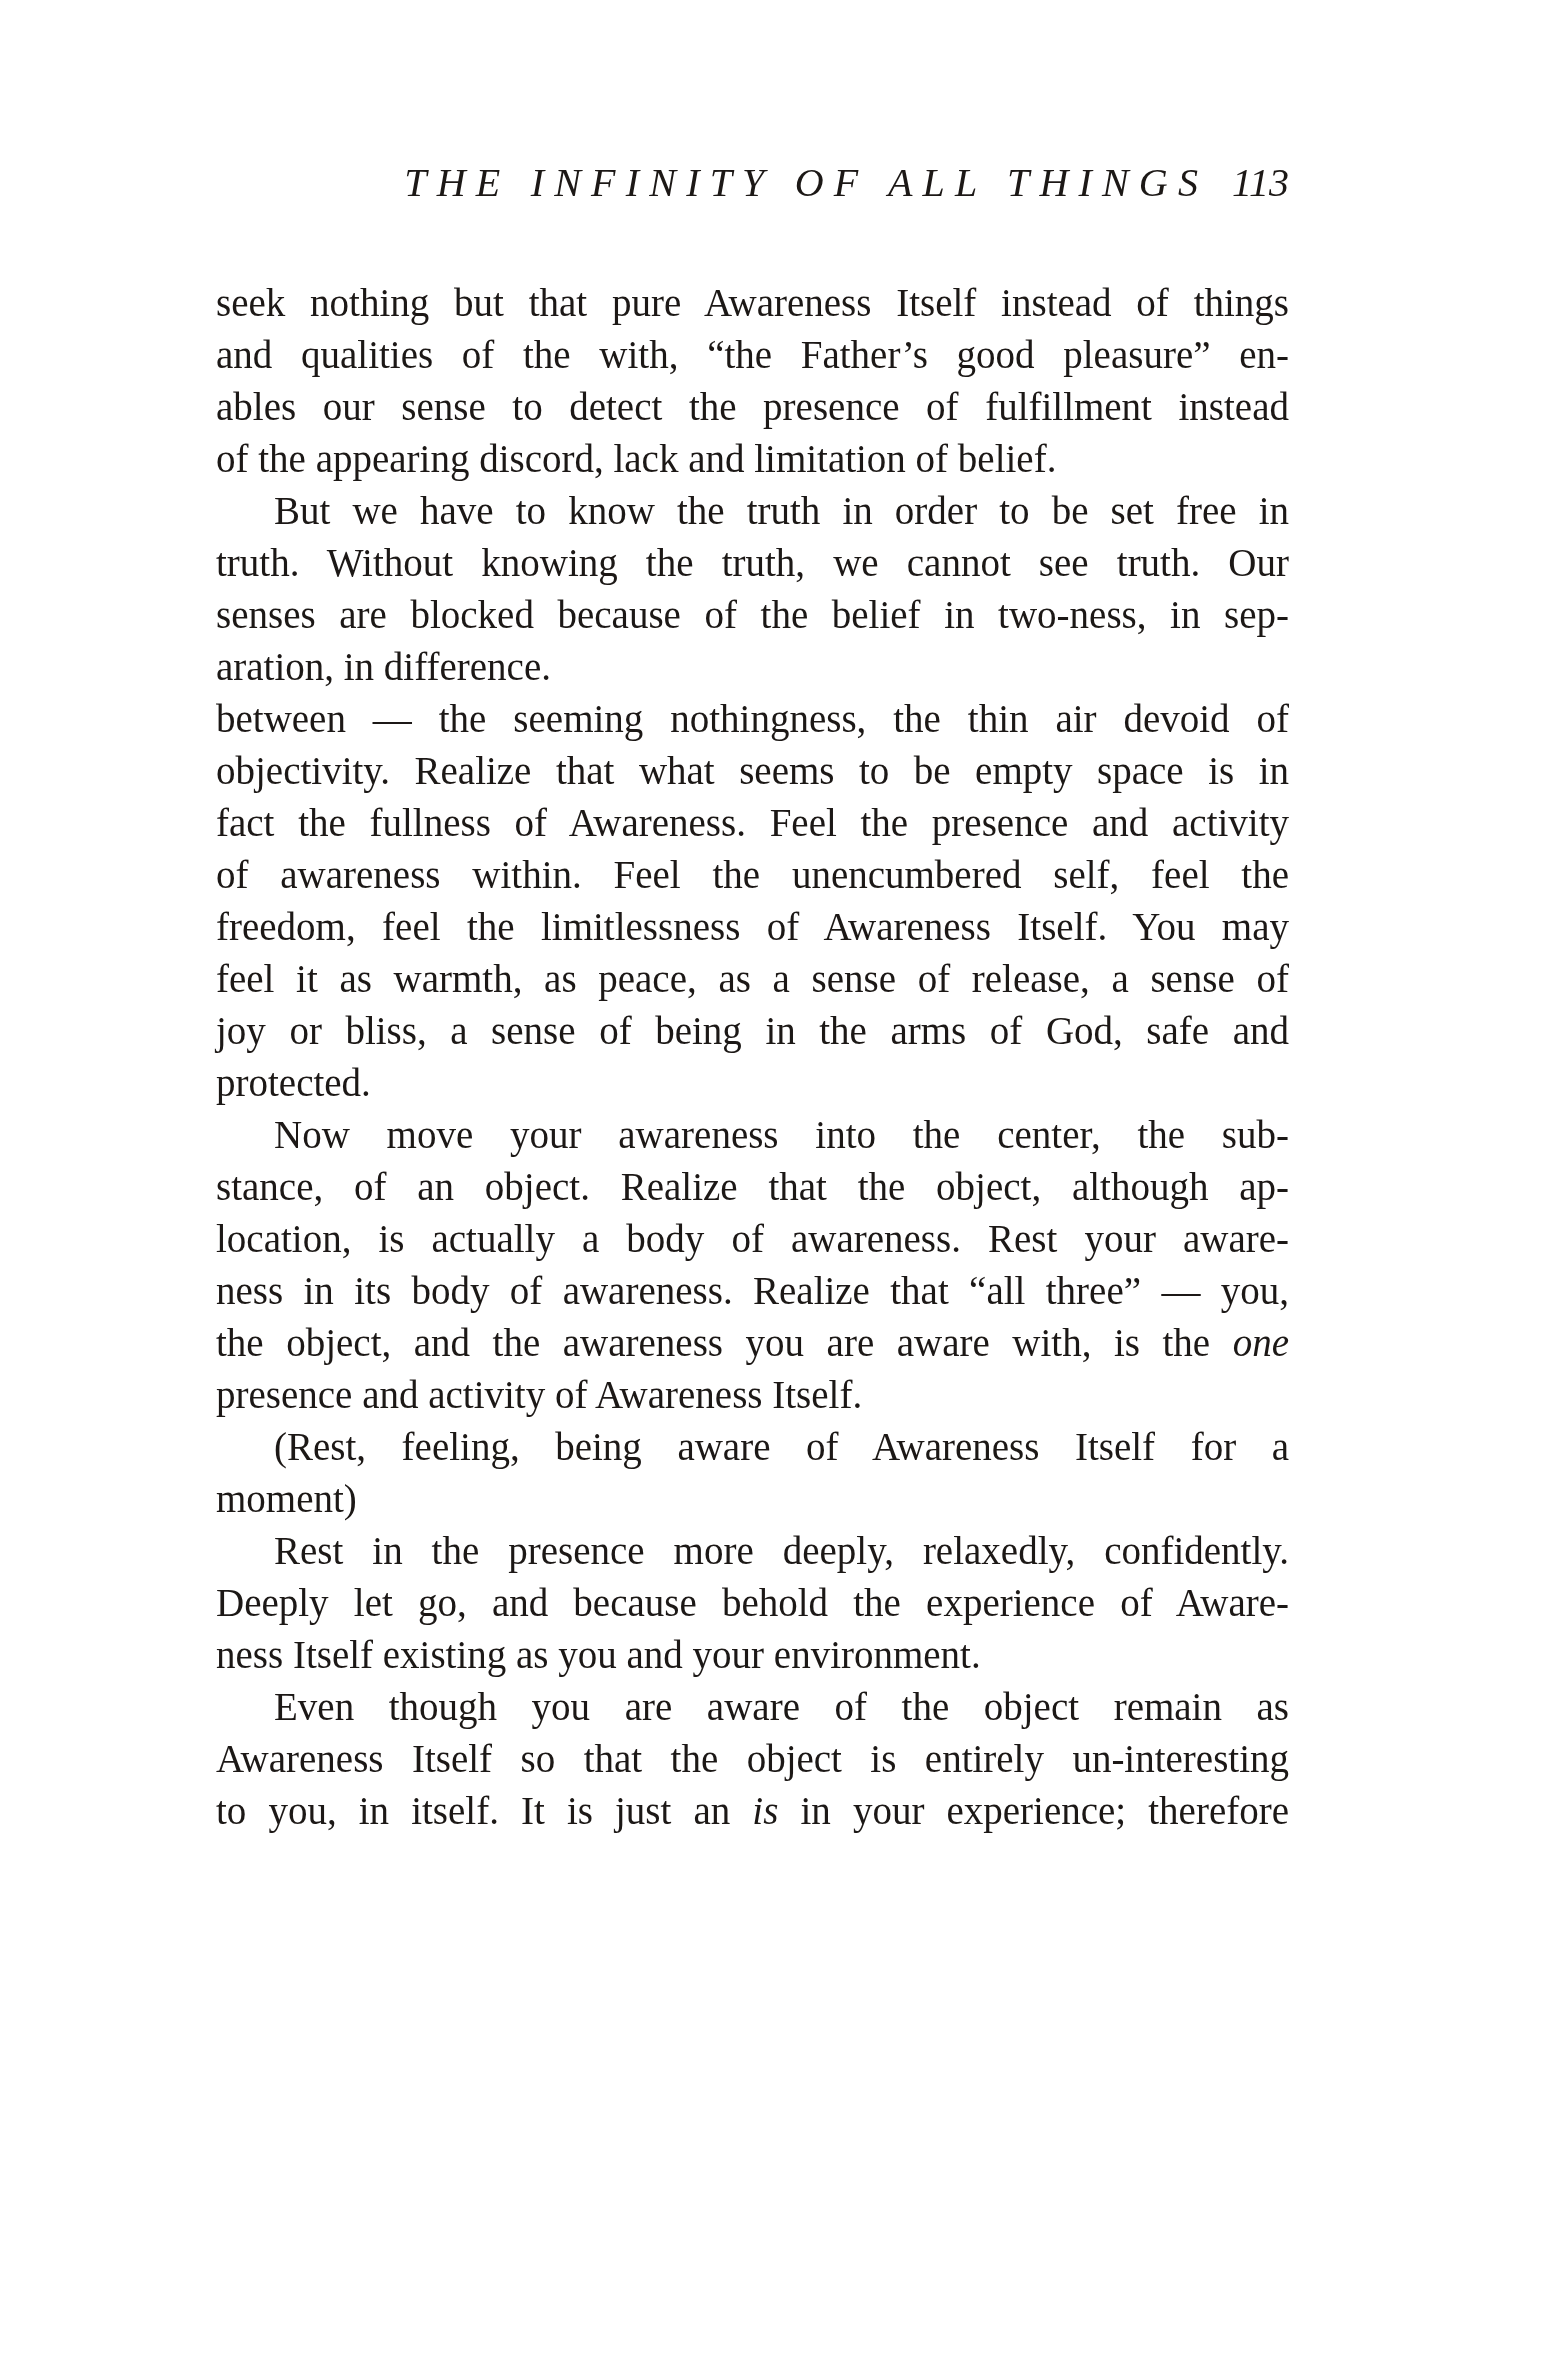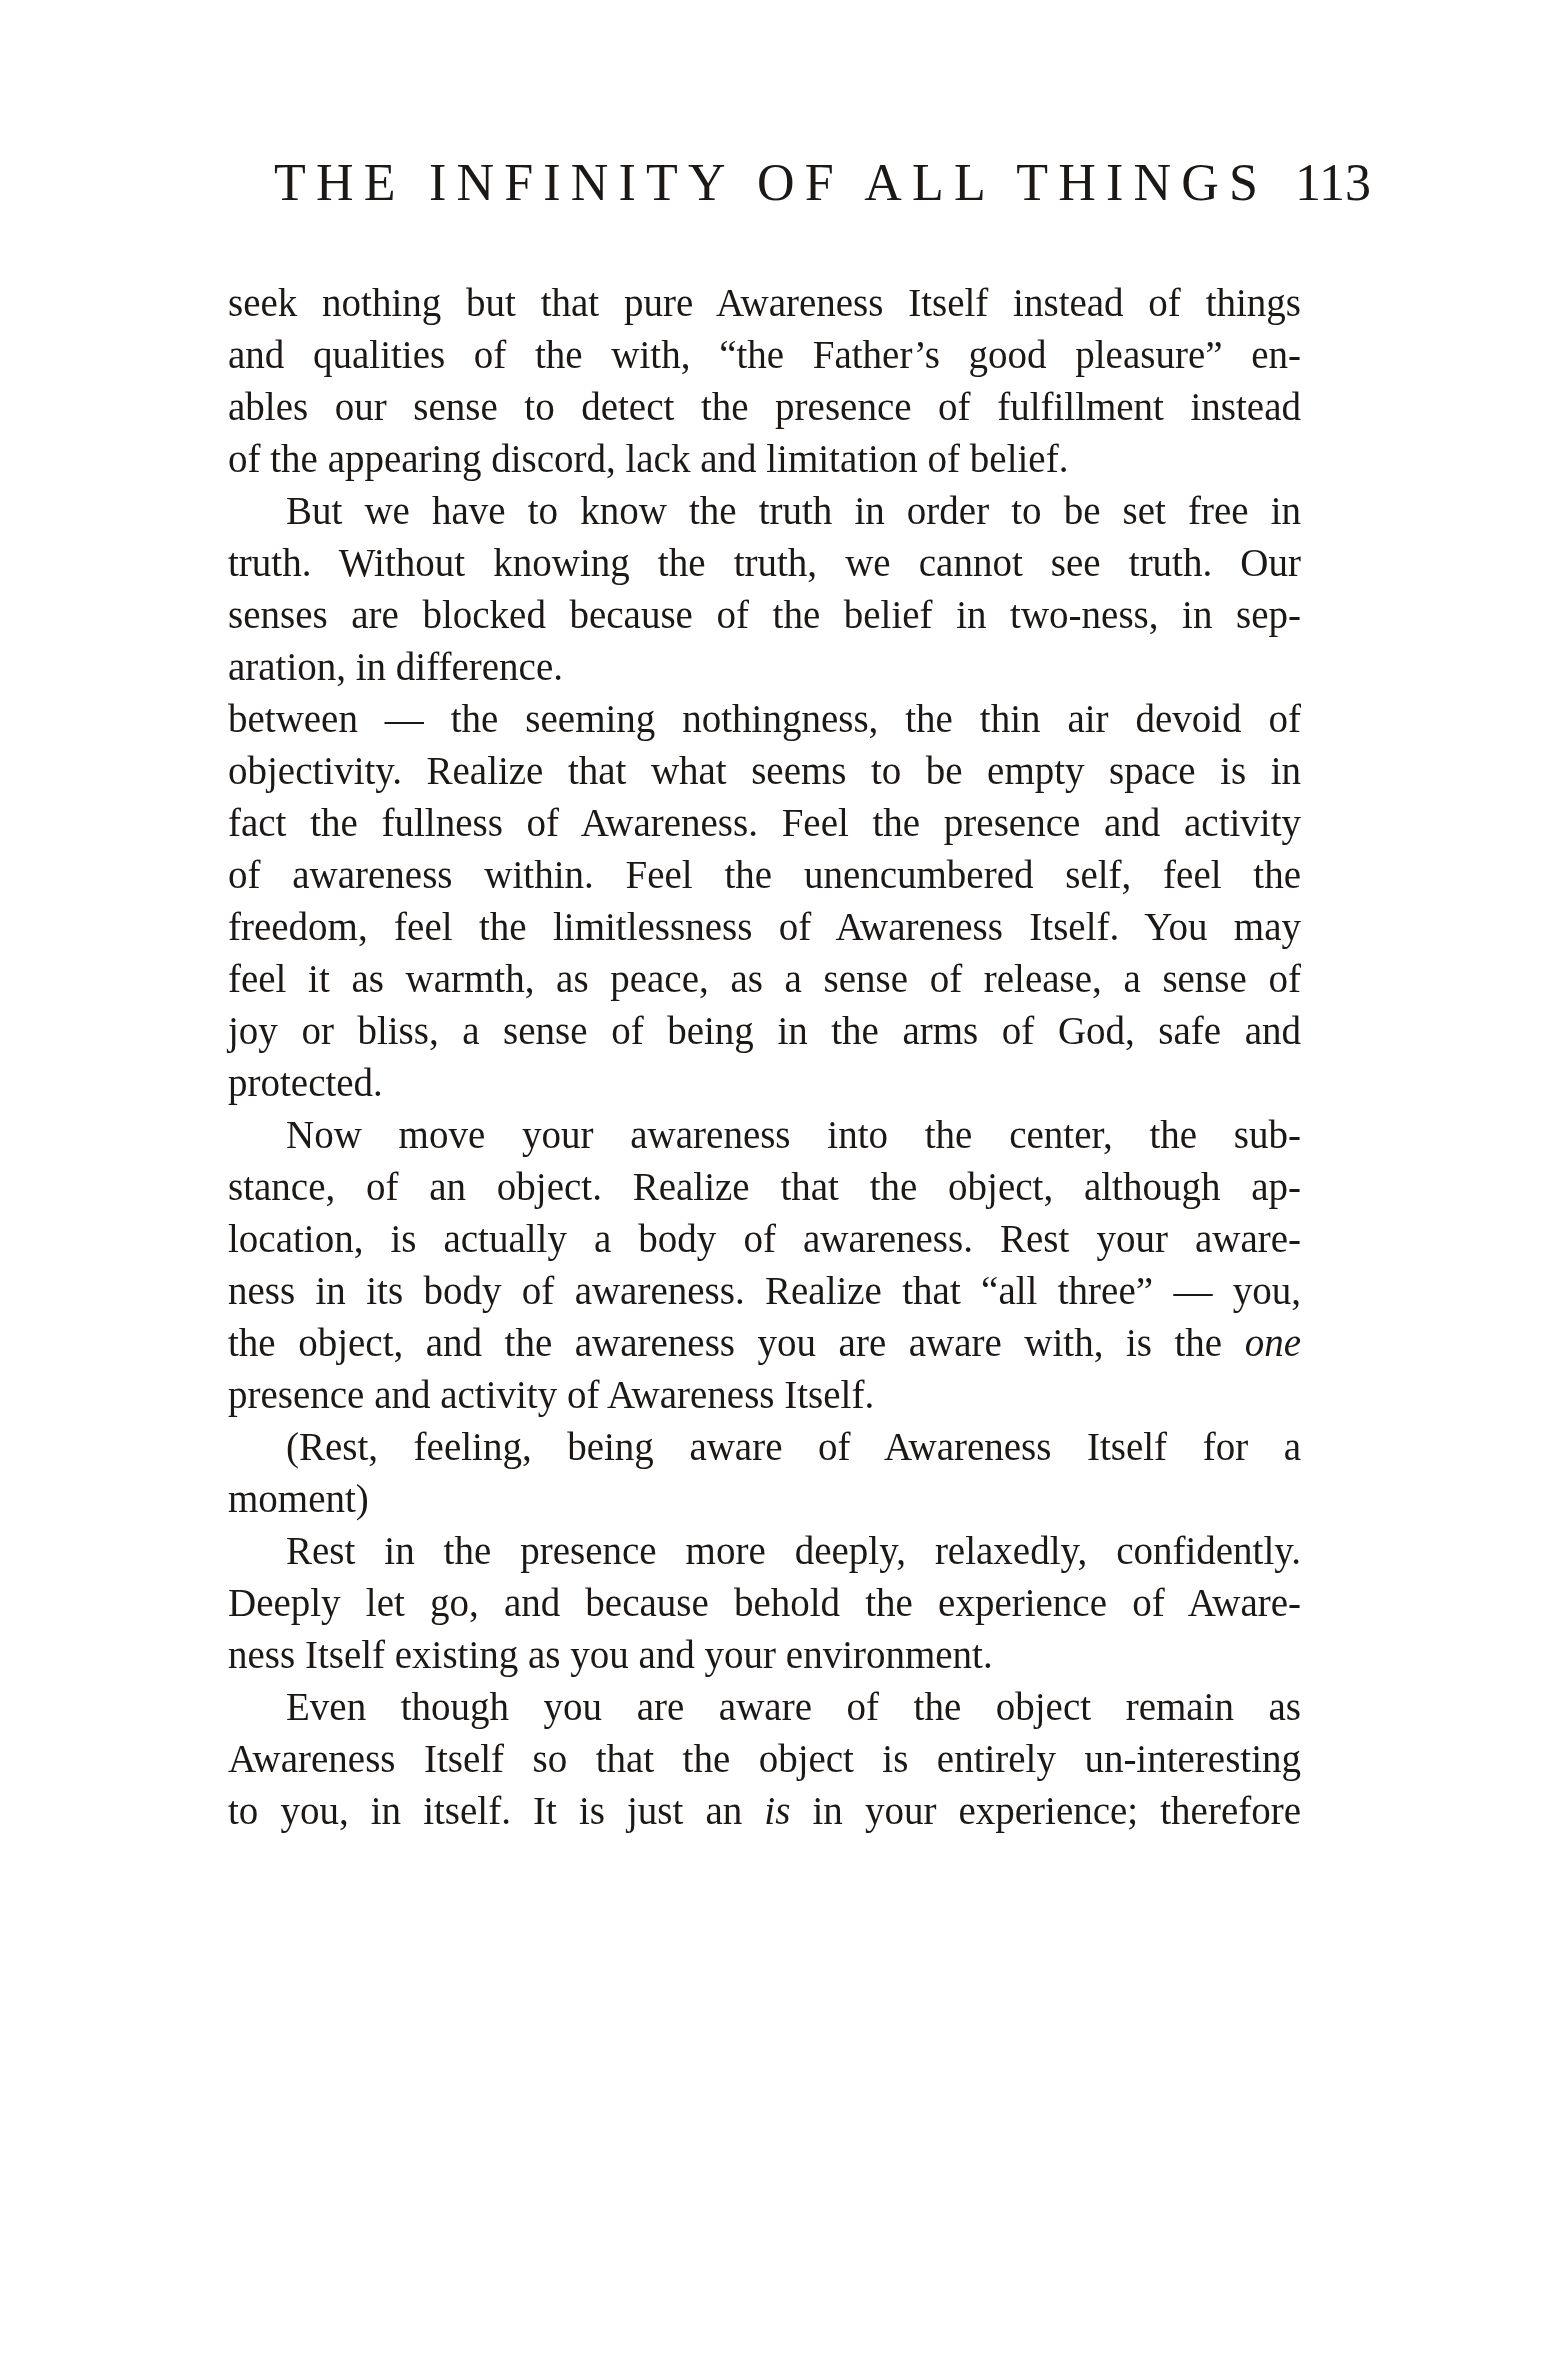--- a/index.html
+++ b/index.html
@@ -20,35 +20,36 @@
     left: 216px;
     top: 0;
     width: 1073px;
   }
   .running-head {
     position: absolute;
     left: 58px;
     top: 158px;
     width: 1015px;
     white-space: nowrap;
-    font-size: 52px;
+    font-size: 40px;
     line-height: 50px;
     letter-spacing: 10px;
     text-align: right;
+    font-style: italic;
   }
   .running-head .title {
     letter-spacing: 10.2px;
   }
   .running-head .folio {
     letter-spacing: 0;
     margin-left: 3.8px;
   }
   .body-text {
     position: absolute;
-    left: 12px;
+    left: 0;
     top: 277px;
     width: 1073px;
     font-size: 39px;
     line-height: 52px;
     text-align: justify;
     hyphens: manual;
   }
   .body-text p {
     margin: 0;
     text-indent: 58px;

